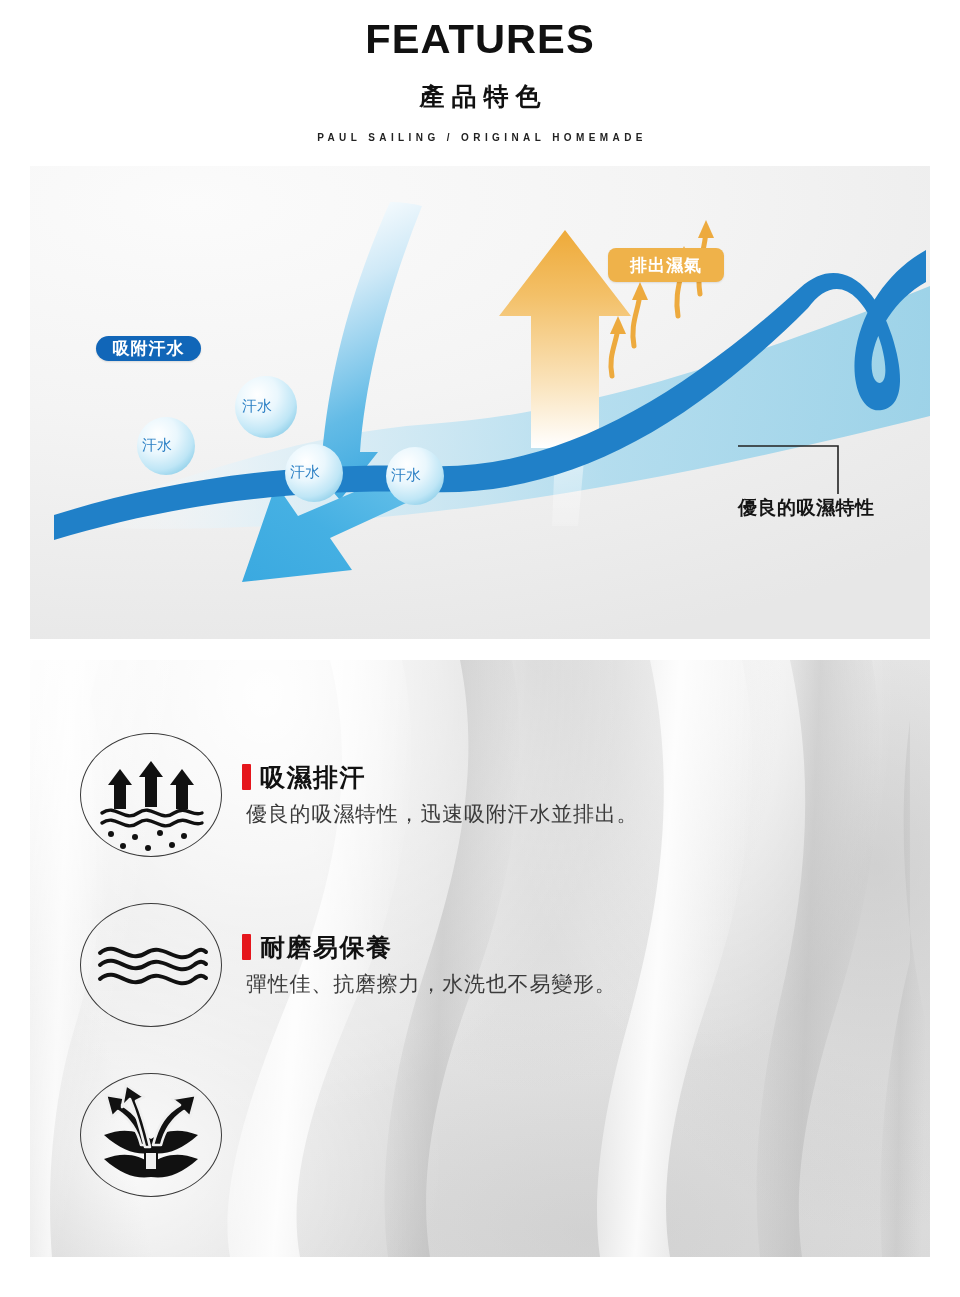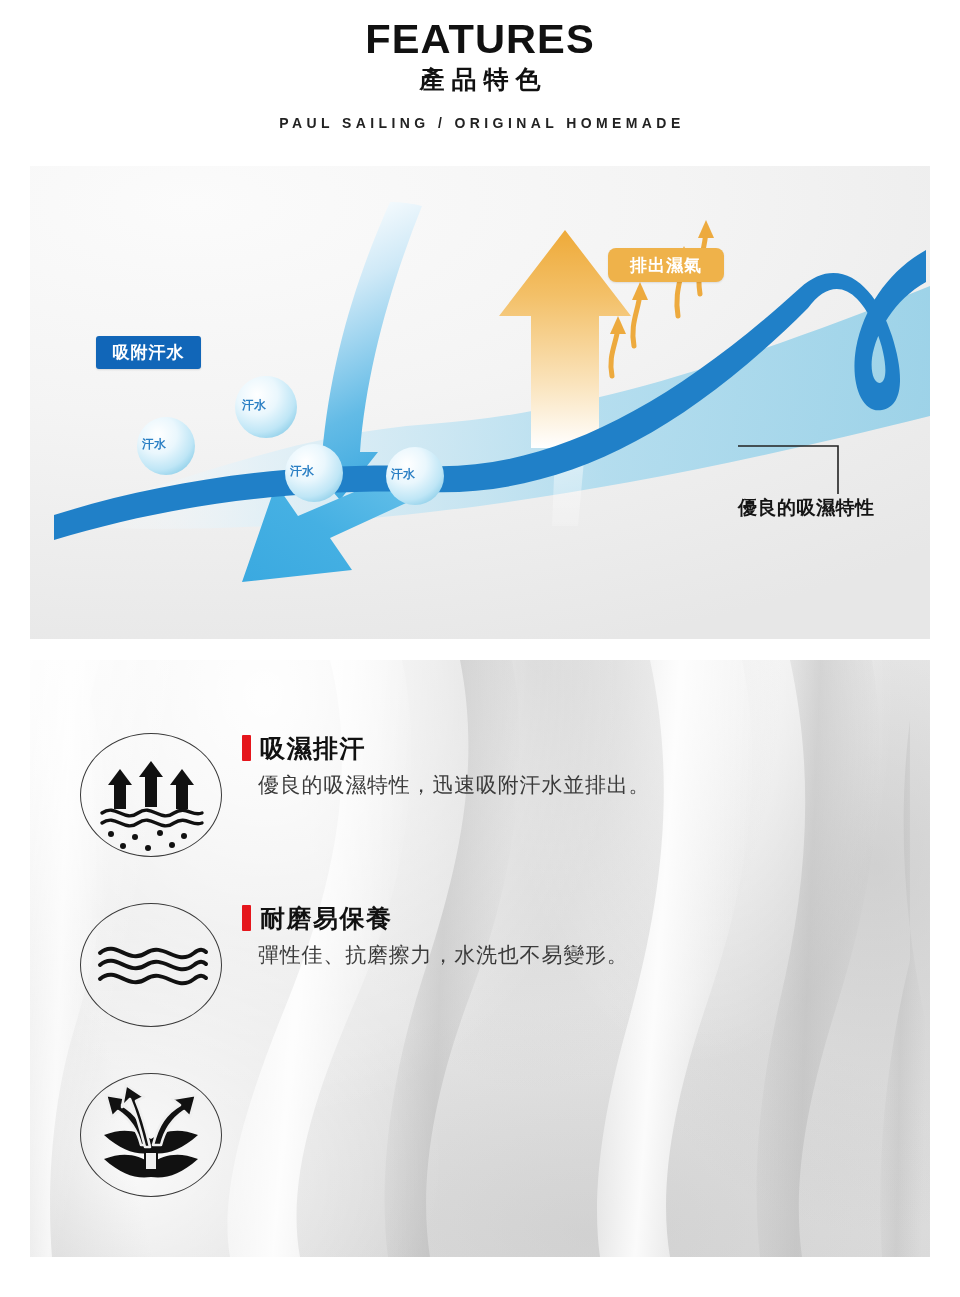--- a/index.html
+++ b/index.html
@@ -15,60 +15,60 @@
   
   .header { width:960px; padding-top:18px; text-align:center; }
   .title-en {
     font-size:40px; font-weight:bold; letter-spacing:1px;
     color:#111; line-height:1.08;
     font-family:"Liberation Sans","DejaVu Sans",sans-serif;
     transform:scaleX(1.04);
   }
   .title-zh {
     font-size:25px; font-weight:bold; letter-spacing:7px;
-    color:#111; margin-top:2px; padding-left:7px;
+    color:#111; margin-top:19px; padding-left:7px;
     font-family:"DejaVu Sans","Liberation Sans",sans-serif;
   }
   .title-sub {
-    font-size:14px; letter-spacing:4.4px; color:#222;
+    font-size:10px; letter-spacing:4.4px; color:#222;
     margin-top:19px; padding-left:4px; font-weight:bold;
     transform:scaleY(1.05);
   }
 
   
   .diagram-panel {
     position:absolute; left:30px; top:166px; width:900px; height:473px;
     background:
       radial-gradient(120% 100% at 18% 8%, #fbfbfb 0%, #f4f4f4 45%, #e7e7e7 100%);
     overflow:hidden;
   }
   .diagram-panel svg { position:absolute; left:0; top:0; }
 
   .badge {
     position:absolute; display:flex; align-items:center; justify-content:center;
     color:#fff; font-weight:bold; letter-spacing:1px;
     font-family:"DejaVu Sans","Liberation Sans",sans-serif;
   }
   .badge-absorb {
-    left:66px; top:170px; width:105px; height:33px;
-    background:#1166b8; border-radius:3px; font-size:17px;
+    left:66px; top:170px; width:105px; height:25px;
+    background:#1166b8; border-radius:15px; font-size:17px;
     box-shadow:0 1px 2px rgba(0,0,0,.12);
   }
   .badge-release {
     left:578px; top:82px; width:116px; height:34px;
     background:#efb24a; border-radius:8px; font-size:17px;
     box-shadow:0 1px 2px rgba(0,0,0,.10);
   }
   .yarn-label {
     position:absolute; left:708px; top:329px; font-size:19px;
     font-weight:bold; color:#151515; letter-spacing:.5px;
     font-family:"DejaVu Sans","Liberation Sans",sans-serif;
   }
   .bubble-text {
-    position:absolute; color:#2a7fc4; font-size:12px; font-weight:bold;
+    position:absolute; color:#2a7fc4; font-size:15px; font-weight:normal;
     font-family:"DejaVu Sans","Liberation Sans",sans-serif;
     pointer-events:none; white-space:nowrap;
   }
 
   
   .features-panel {
     position:absolute; left:30px; top:660px; width:900px; height:597px;
     overflow:hidden;
     background:
       linear-gradient(103deg, rgba(255,255,255,.85) 0%, rgba(255,255,255,0) 16%),
@@ -78,21 +78,21 @@
       radial-gradient(38% 110% at 74% 4%, rgba(255,255,255,.95) 0%, rgba(255,255,255,0) 58%),
       radial-gradient(52% 100% at 94% 34%, rgba(172,172,172,.40) 0%, rgba(255,255,255,0) 62%),
       radial-gradient(60% 70% at 10% 84%, rgba(255,255,255,.85) 0%, rgba(255,255,255,0) 60%),
       radial-gradient(70% 60% at 62% 96%, rgba(186,186,186,.34) 0%, rgba(255,255,255,0) 64%),
       linear-gradient(176deg, #f2f2f2 0%, #e9e9e9 40%, #e2e2e2 72%, #dcdcdc 100%);
   }
   .drape { position:absolute; left:0; top:0; width:900px; height:597px; }
 
   .feature-row {
     position:absolute; left:0; width:900px; height:124px;
-    display:flex; align-items:flex-start;
+    display:flex; align-items:center;
   }
   .feature-row.r1 { top:73px; }
   .feature-row.r2 { top:243px; }
   .feature-row.r3 { top:413px; }
 
   .icon-circle {
     position:relative; width:142px; height:124px; flex:0 0 142px;
     margin-left:50px;
   }
   .icon-circle .ring {
@@ -105,21 +105,21 @@
   .feature-head { display:flex; align-items:center; }
   .red-bar {
     width:9px; height:26px; background:#e5161c; margin-right:9px;
     flex:0 0 9px; border-radius:1px;
   }
   .feature-title {
     font-size:25px; font-weight:bold; color:#111; letter-spacing:1.5px;
     font-family:"DejaVu Sans","Liberation Sans",sans-serif; line-height:1;
   }
   .feature-desc {
-    font-size:21px; color:#3b3b3b; margin-top:11px; margin-left:16px;
+    font-size:21px; color:#3b3b3b; margin-top:11px; margin-left:4px;
     letter-spacing:.8px; line-height:1.25;
     font-family:"DejaVu Sans","Liberation Sans",sans-serif;
   }
 </style>
 </head>
 <body>
 
 <div class="header">
   <div class="title-en">FEATURES</div>
   <div class="title-zh">產品特色</div>

